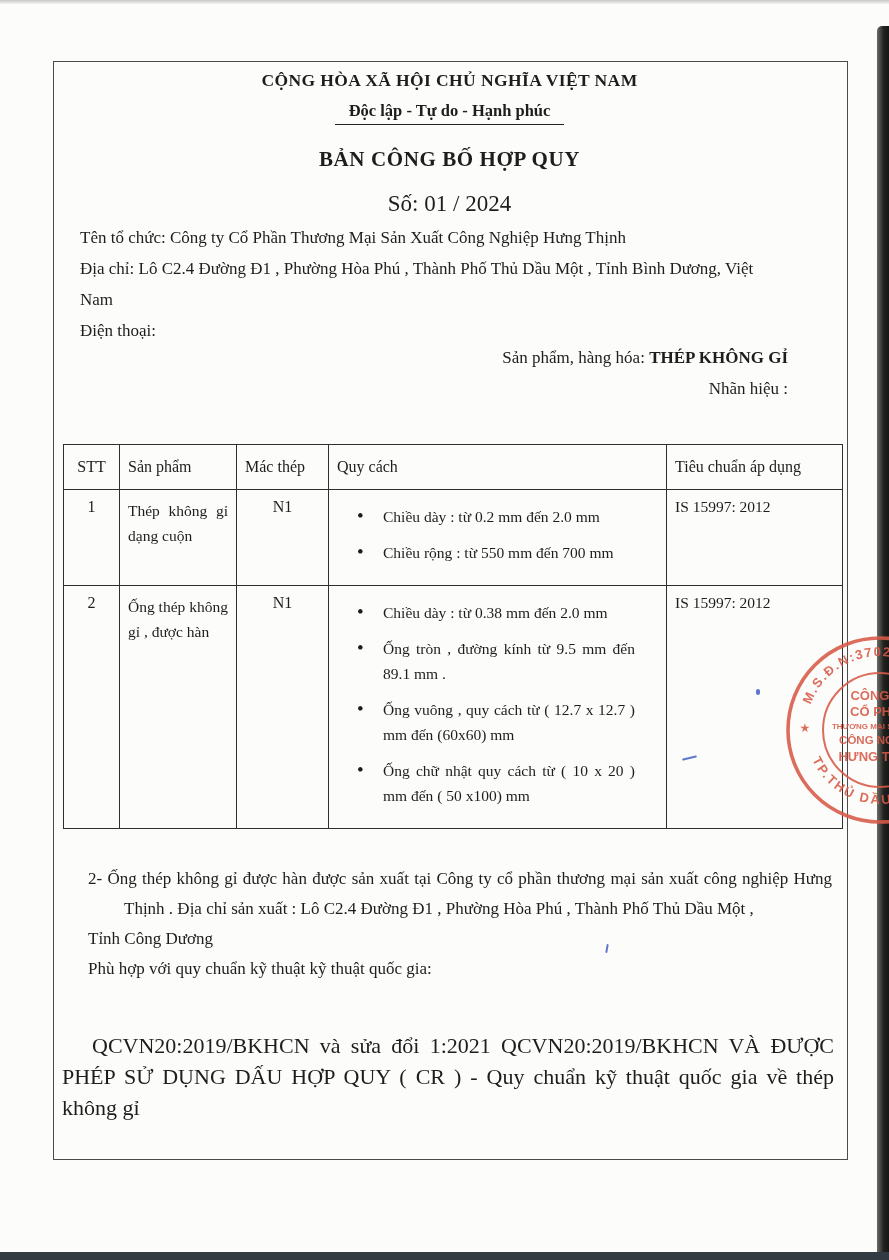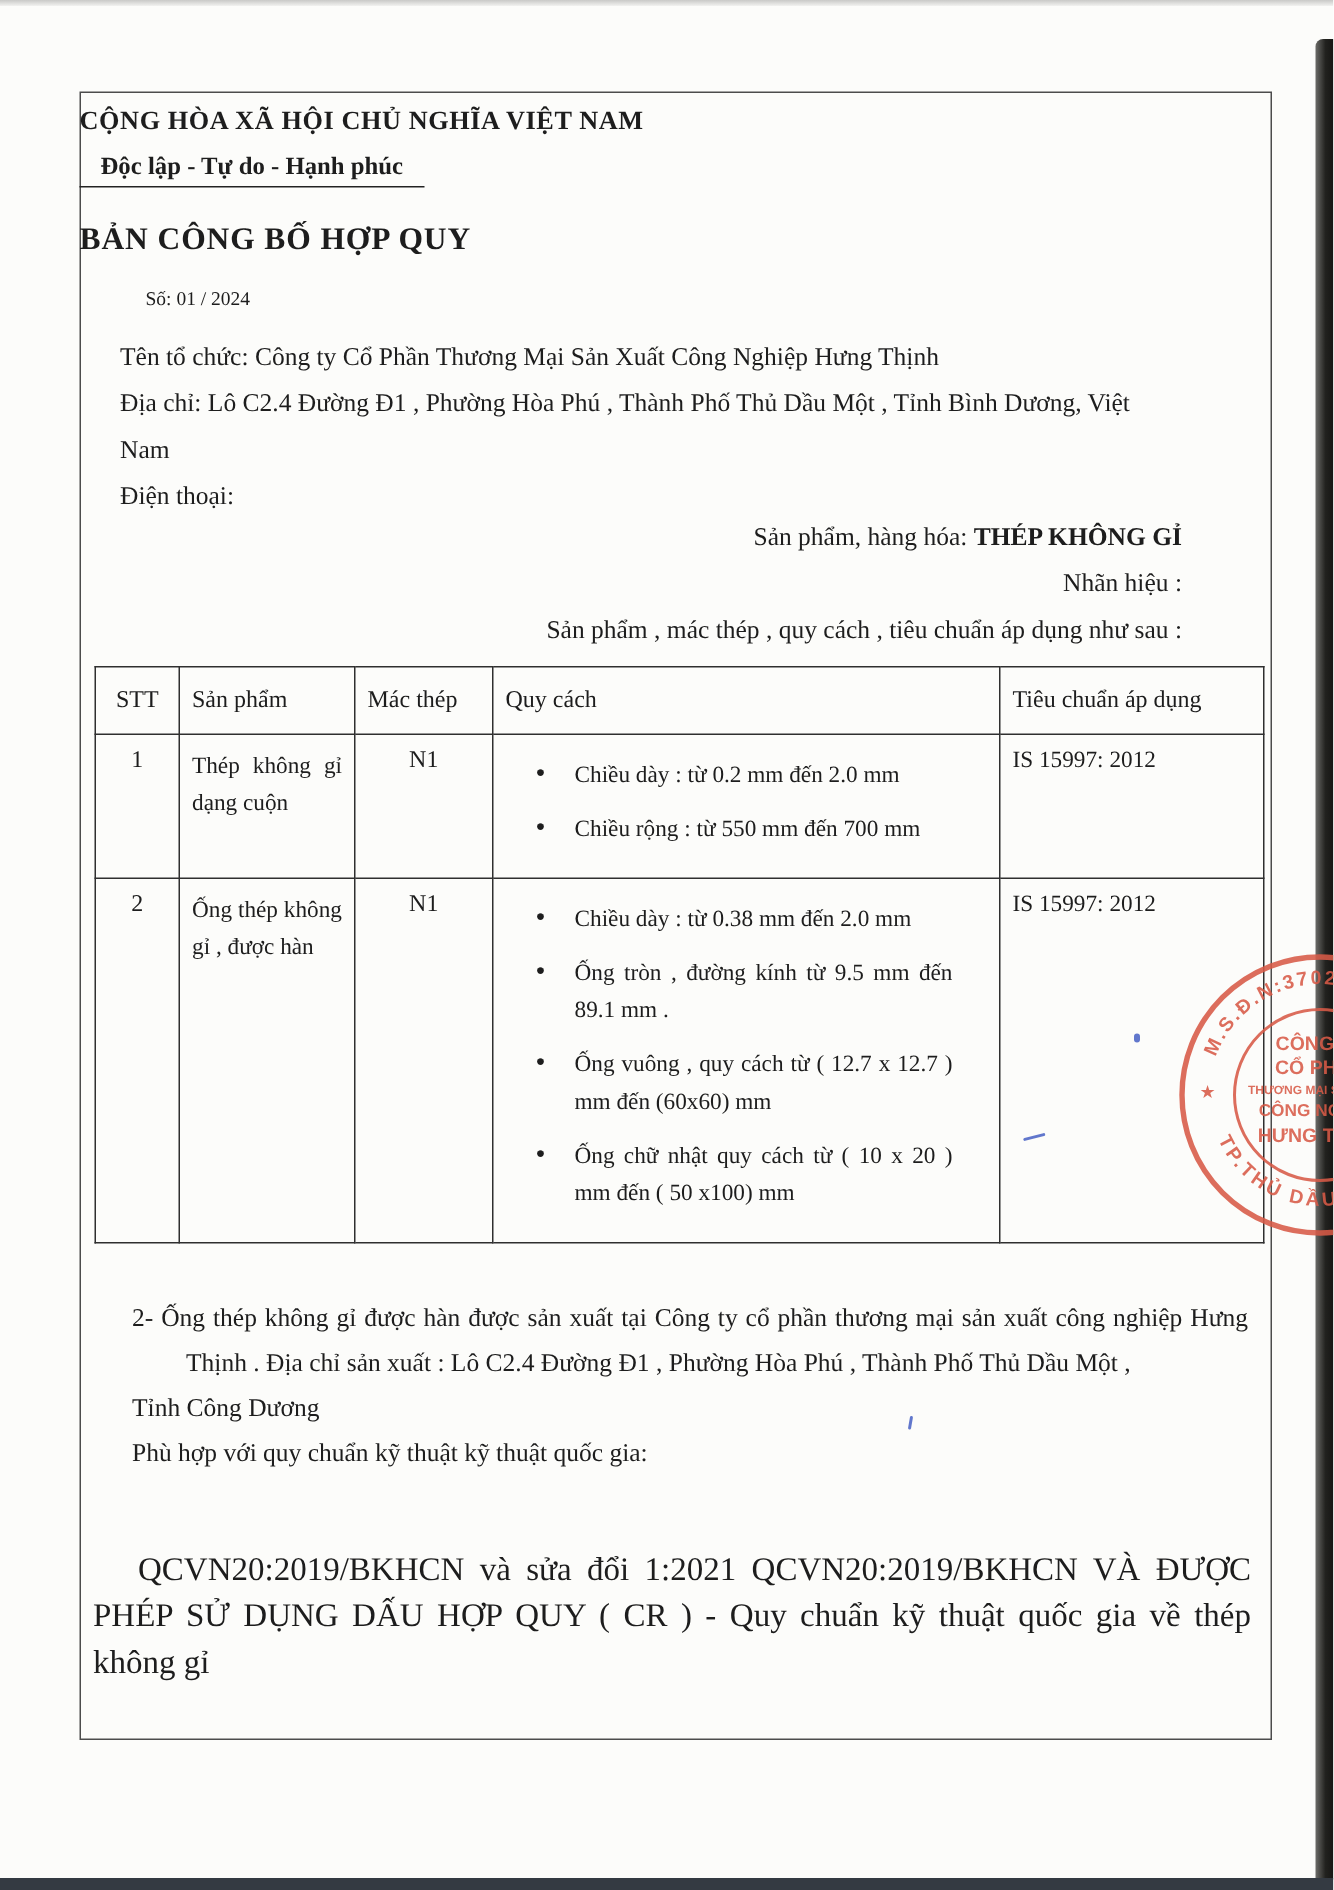--- a/index.html
+++ b/index.html
@@ -12,26 +12,26 @@
   
   .top-edge { position:absolute; top:0; left:0; width:100%; height:4px;
     background:linear-gradient(#c9c9c7,#f2f2f0); }
   .right-edge { position:absolute; top:26px; right:0; width:12px; bottom:7px;
     background:linear-gradient(90deg,#6b6b68,#22221f 55%,#161614); border-radius:5px 0 0 0; }
   .bottom-edge { position:absolute; left:0; right:0; bottom:0; height:8px;
     background:#343a42; }
   .frame { position:absolute; left:53px; top:61px; width:793px; height:1097px;
     border:1.5px solid #4c4c4c; }
 
-  .centered { position:absolute; left:53px; width:793px; text-align:left; }
+  .centered { position:absolute; left:53px; width:793px; text-align:center; }
   .nat-header { top:70px; font-size:17.5px; font-weight:bold; letter-spacing:.4px; }
   .motto { top:101px; font-size:16.5px; font-weight:bold; }
   .motto span { display:inline-block; padding:0 14px 3px 14px; border-bottom:1.8px solid #222; }
   .doc-title { top:147px; font-size:21px; font-weight:bold; letter-spacing:.6px; }
-  .doc-no { top:191px; font-size:13px;margin-left:44px; }
+  .doc-no { top:191px; font-size:23px; }
 
   .info { position:absolute; left:80px; top:222px; width:706px;
     font-size:17px; line-height:31px; }
   .info p { margin:0; }
   .product-block { position:absolute; left:88px; top:342px; width:700px;
     font-size:17px; line-height:31px;text-align:right; }
   .product-block p { margin:0; }
   .bold { font-weight:bold; }
 
   table.products { position:absolute; left:63px; top:444px; width:779px;
@@ -90,21 +90,20 @@
 
   <div class="info">
     <p>Tên tổ chức: Công ty Cổ Phần Thương Mại Sản Xuất Công Nghiệp Hưng Thịnh</p>
     <p>Địa chỉ: Lô C2.4 Đường Đ1 , Phường Hòa Phú , Thành Phố Thủ Dầu Một , Tỉnh Bình Dương, Việt Nam</p>
     <p>Điện thoại:</p>
   </div>
 
   <div class="product-block">
     <p><span>Sản phẩm, hàng hóa: </span><span class="bold">THÉP KHÔNG GỈ</span></p>
     <p>Nhãn hiệu :</p>
-    <p>Sản phẩm , mác thép , quy cách , tiêu chuẩn áp dụng như sau :</p>
   </div>
 
   <table class="products">
     <colgroup>
       <col style="width:56px">
         <col style="width:117px">
         <col style="width:92px">
       <col style="width:338px">
         <col style="width:176px">
     </colgroup>

